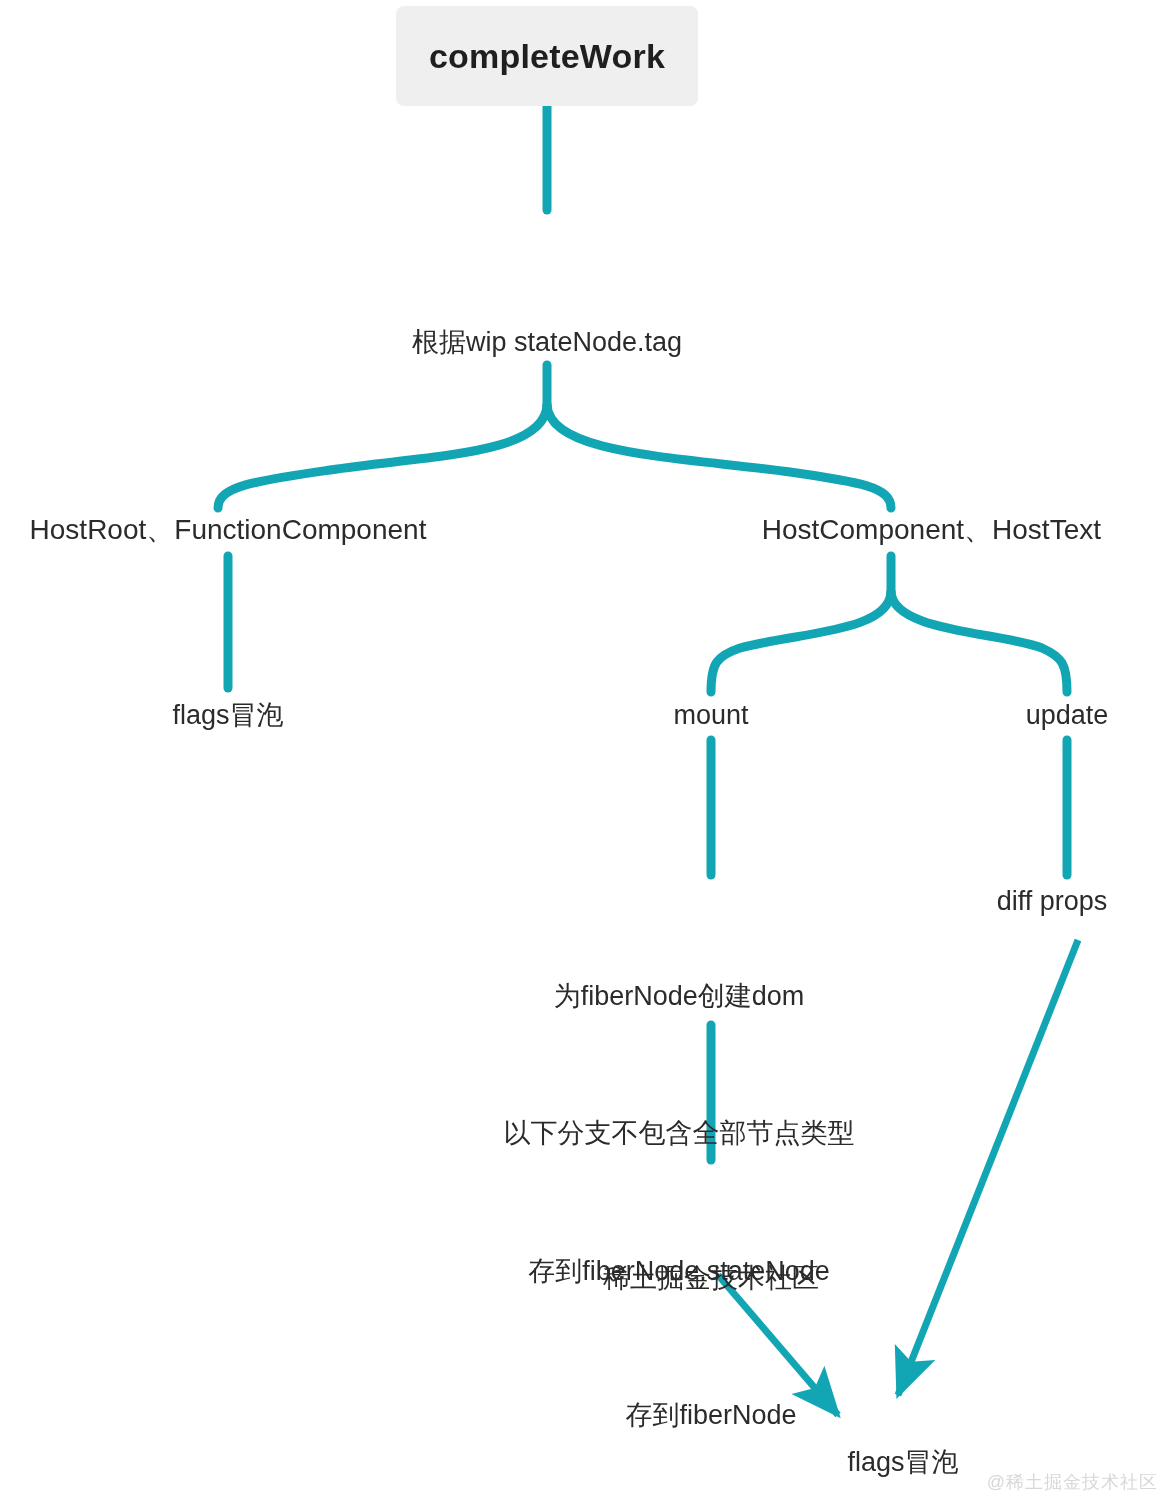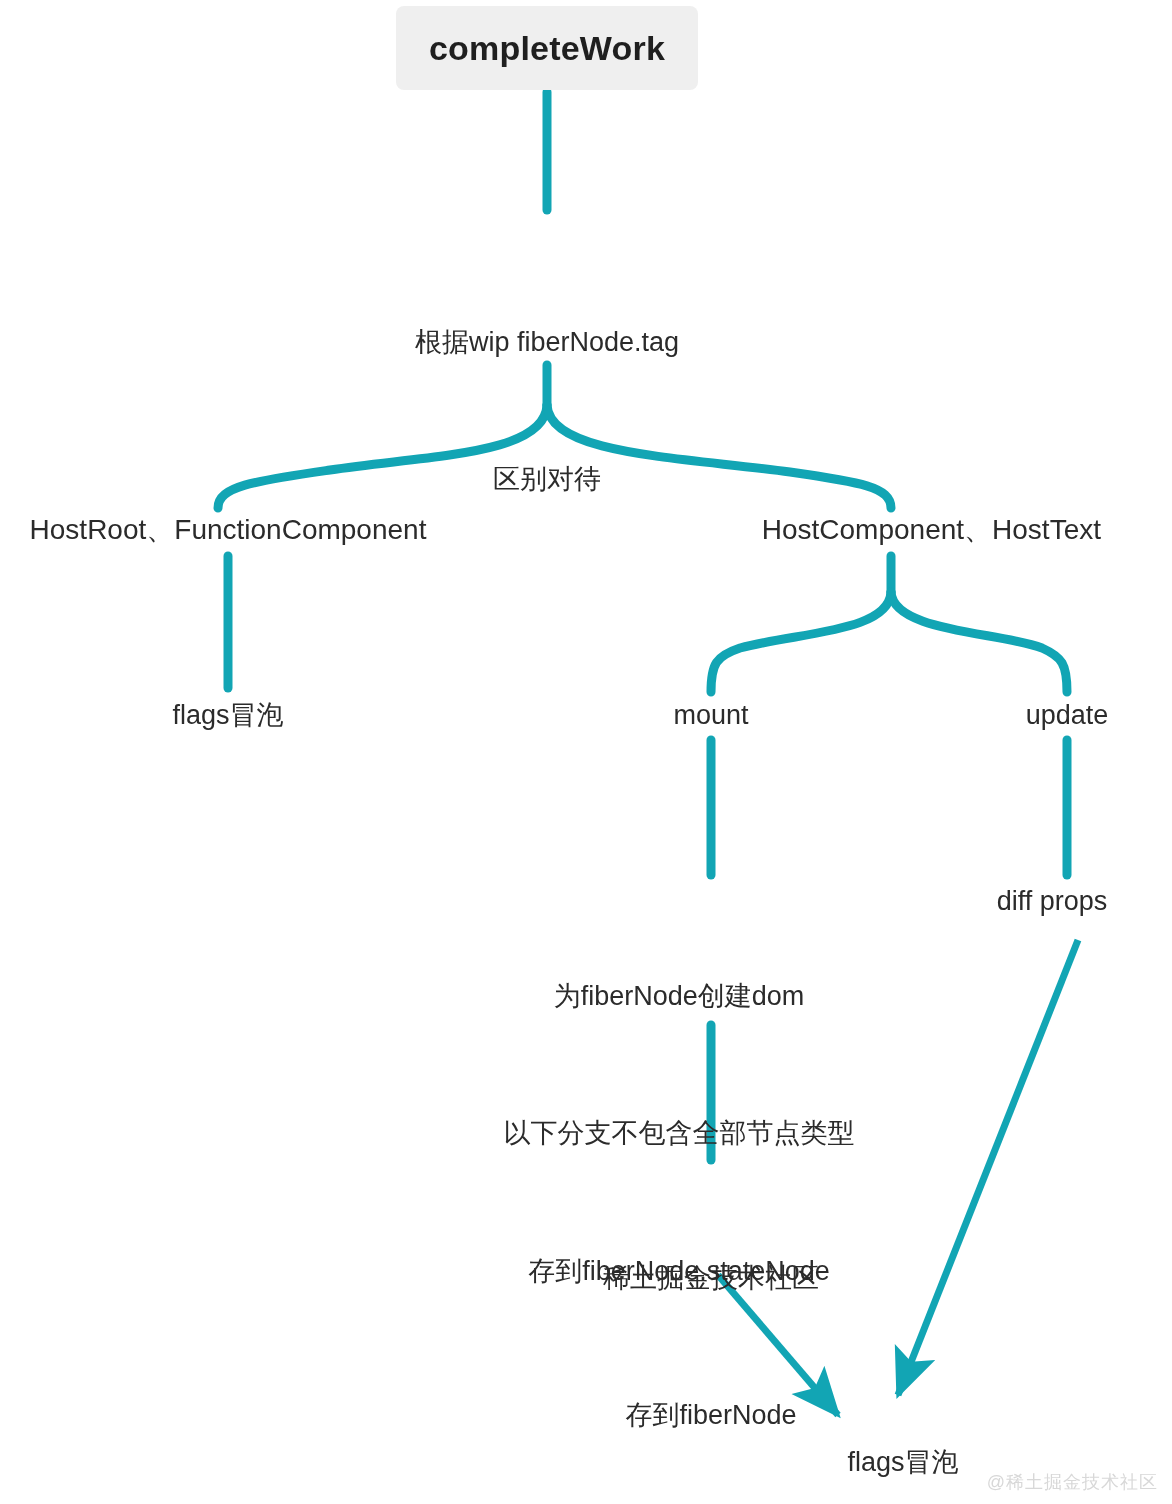--- a/index.html
+++ b/index.html
@@ -102,27 +102,26 @@
 
     <g fill="none" stroke="#12a5b4" stroke-width="7" stroke-linecap="butt">
 
       <path d="M718,1275 L838,1415" marker-end="url(#arrowTeal)"></path>
 
       <path d="M1078,1940 L1078,940 L898,1398" marker-end="url(#arrowTeal)" style="display:none"></path>
       <path d="M1078,940 L898,1395" marker-end="url(#arrowTeal)"></path>
     </g>
   </svg>
 
-  <div class="root-box" style="left:547px; top:6px; width:302px; height:84px;">
+  <div class="root-box" style="left:547px; top:6px; width:302px; height:100px;">
     <span class="root-label">completeWork</span>
   </div>
 
   <div class="node lbl-27 multi" style="left:547px; top:228px; width:520px;">
-    <div>根据wip fiberNode.tag</div>
-    <div>区别对待</div>
+    <div>根据wip stateNode.tag</div>
   </div>
 
   <div class="node lbl-28" style="left:228px; top:512px; width:470px;">HostRoot、FunctionComponent</div>
 
   <div class="node lbl-28" style="left:891px; top:512px; width:420px;text-align:right;">HostComponent、HostText</div>
 
   <div class="node lbl-27" style="left:228px; top:698px; width:300px;">flags冒泡</div>
 
   <div class="node lbl-27" style="left:711px; top:698px; width:240px;">mount</div>
 

